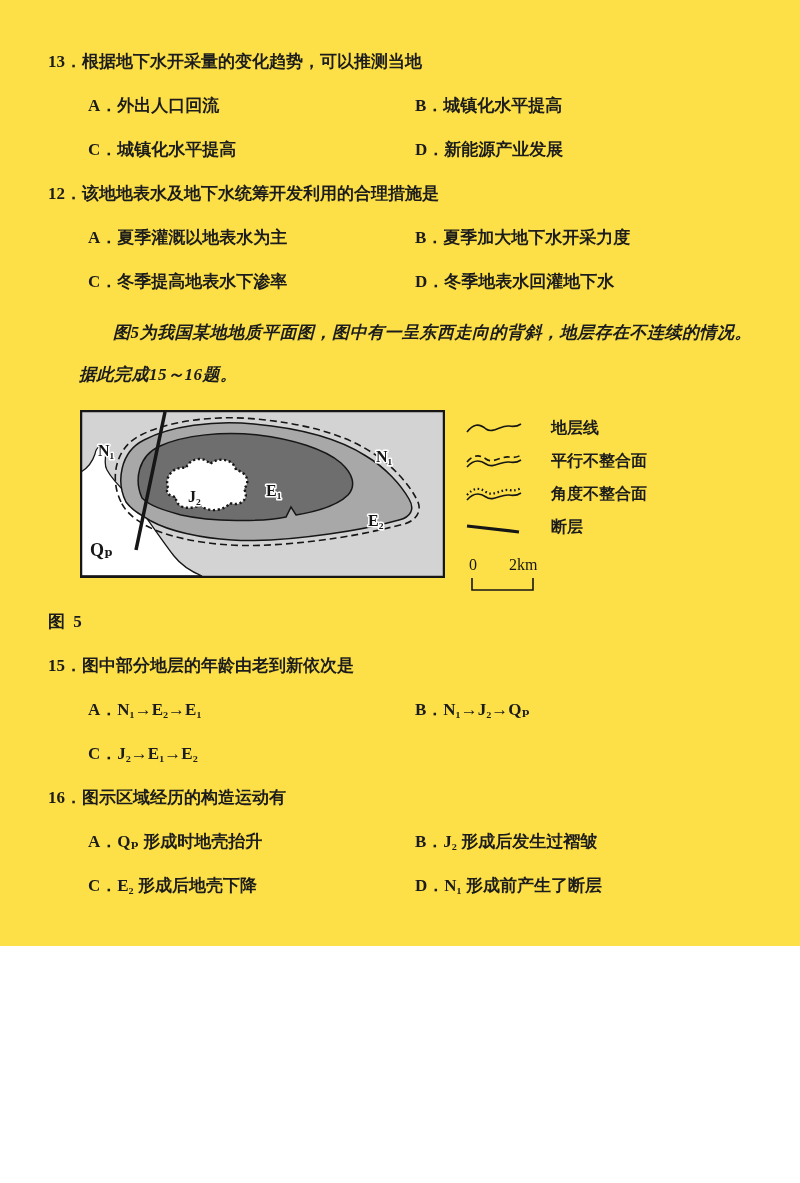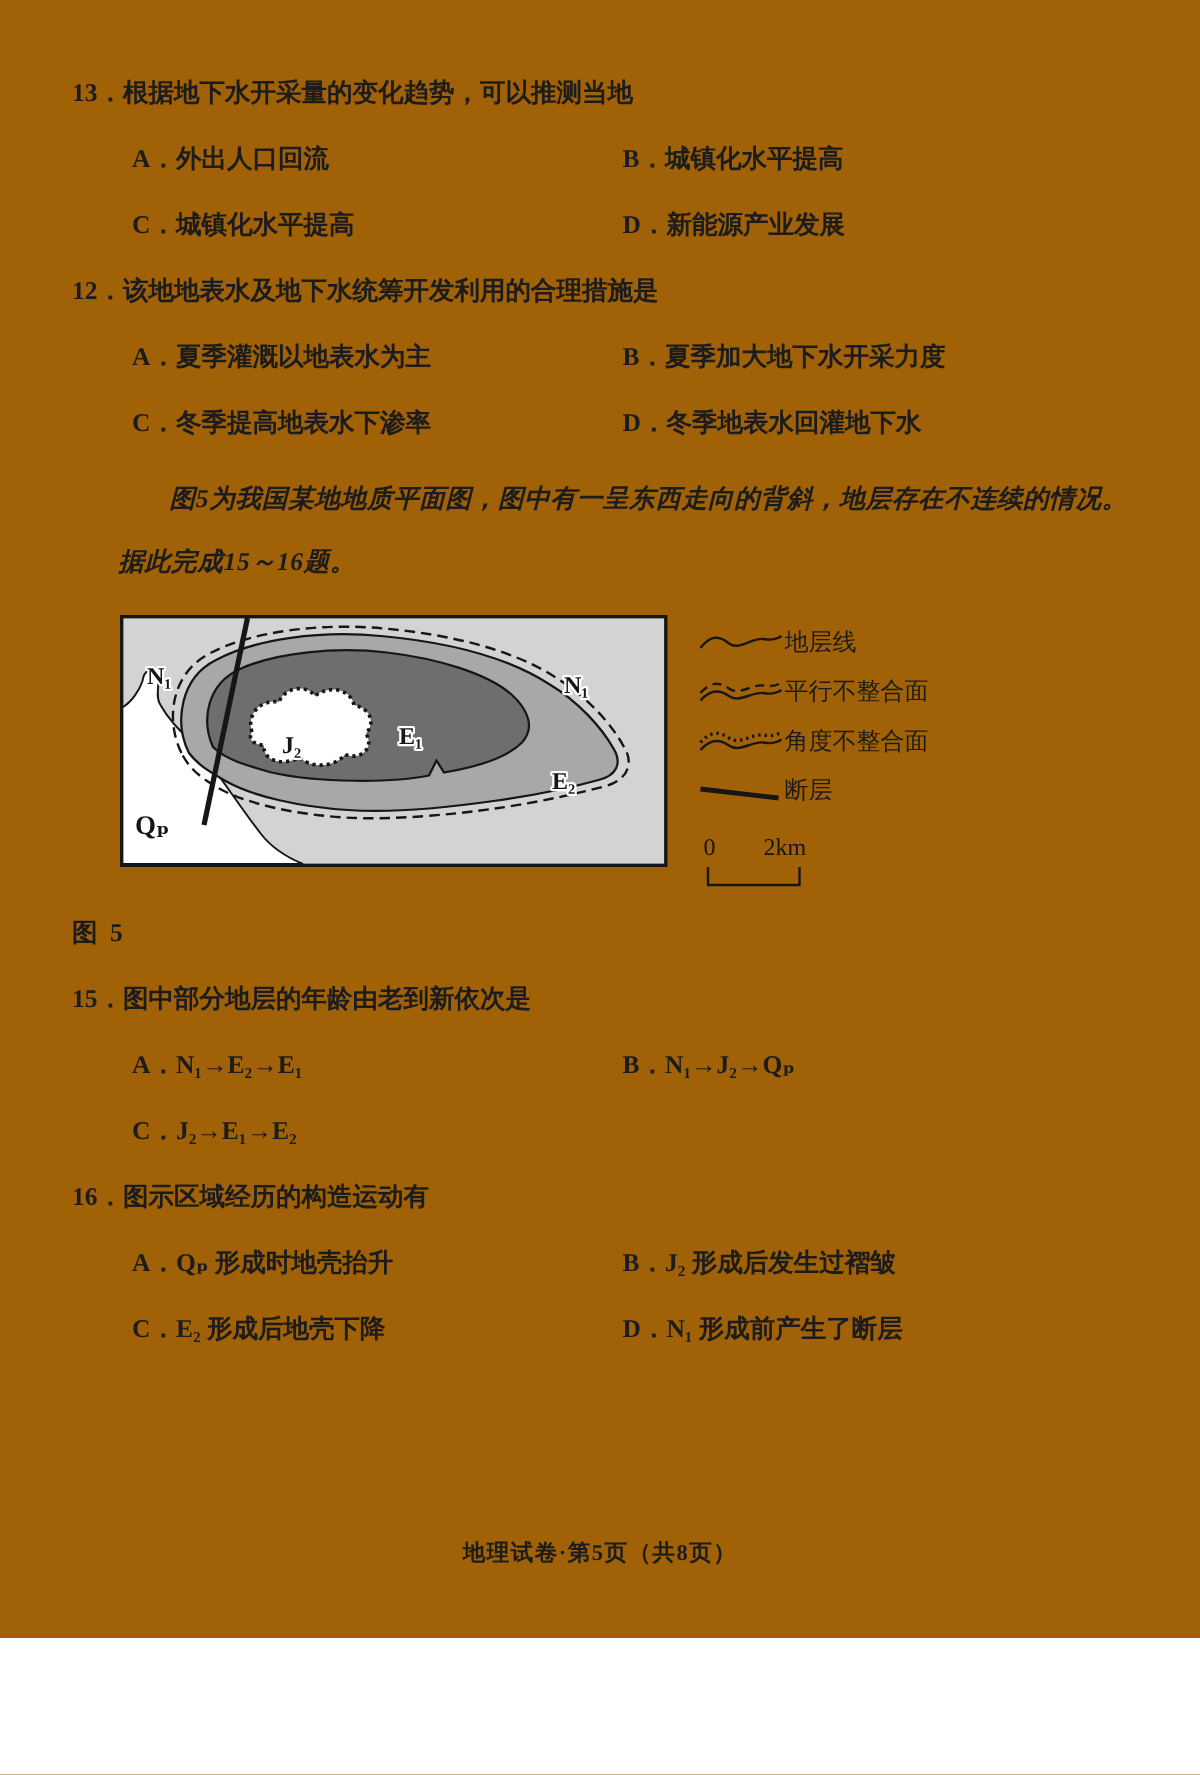--- a/index.html
+++ b/index.html
@@ -1,21 +1,21 @@
 <!DOCTYPE html>
 <html><head>
 <meta charset="utf-8">
 <style>
   * { margin: 0; padding: 0; box-sizing: border-box; }
   html, body { background: #ffffff; }
   .page {
     position: relative;
     width: 800px;
-    height: 1092px;
-    background: #a16207;
+    height: 946px;
+    background: #fde047;
     color: #1c1c1c;
     font-family: "Liberation Serif", "DejaVu Serif", serif;
     font-size: 17px;
     overflow: hidden;
   }
   .content { padding: 40px 48px 0 48px; }
 
   .q-title {
     line-height: 44px;
     font-weight: 600;
@@ -53,24 +53,24 @@
     display: flex;
     flex-direction: column;
   }
   .legend-item {
     display: flex;
     align-items: center;
     height: 33px;
   }
   .legend-swatch { width: 58px; height: 22px; flex: 0 0 auto; }
   .legend-label {
-    margin-left: 0;
+    margin-left: 28px;
     font-family: "Liberation Sans", "DejaVu Sans", sans-serif;
     font-size: 16px;
-    font-weight: 400;
+    font-weight: 700;
     white-space: nowrap;
   }
   .scalebar { margin-top: 10px; }
 
   .fig-caption {
     text-align: left;
     line-height: 44px;
     margin-top: 4px;
     font-weight: 600;
     letter-spacing: 2px;

